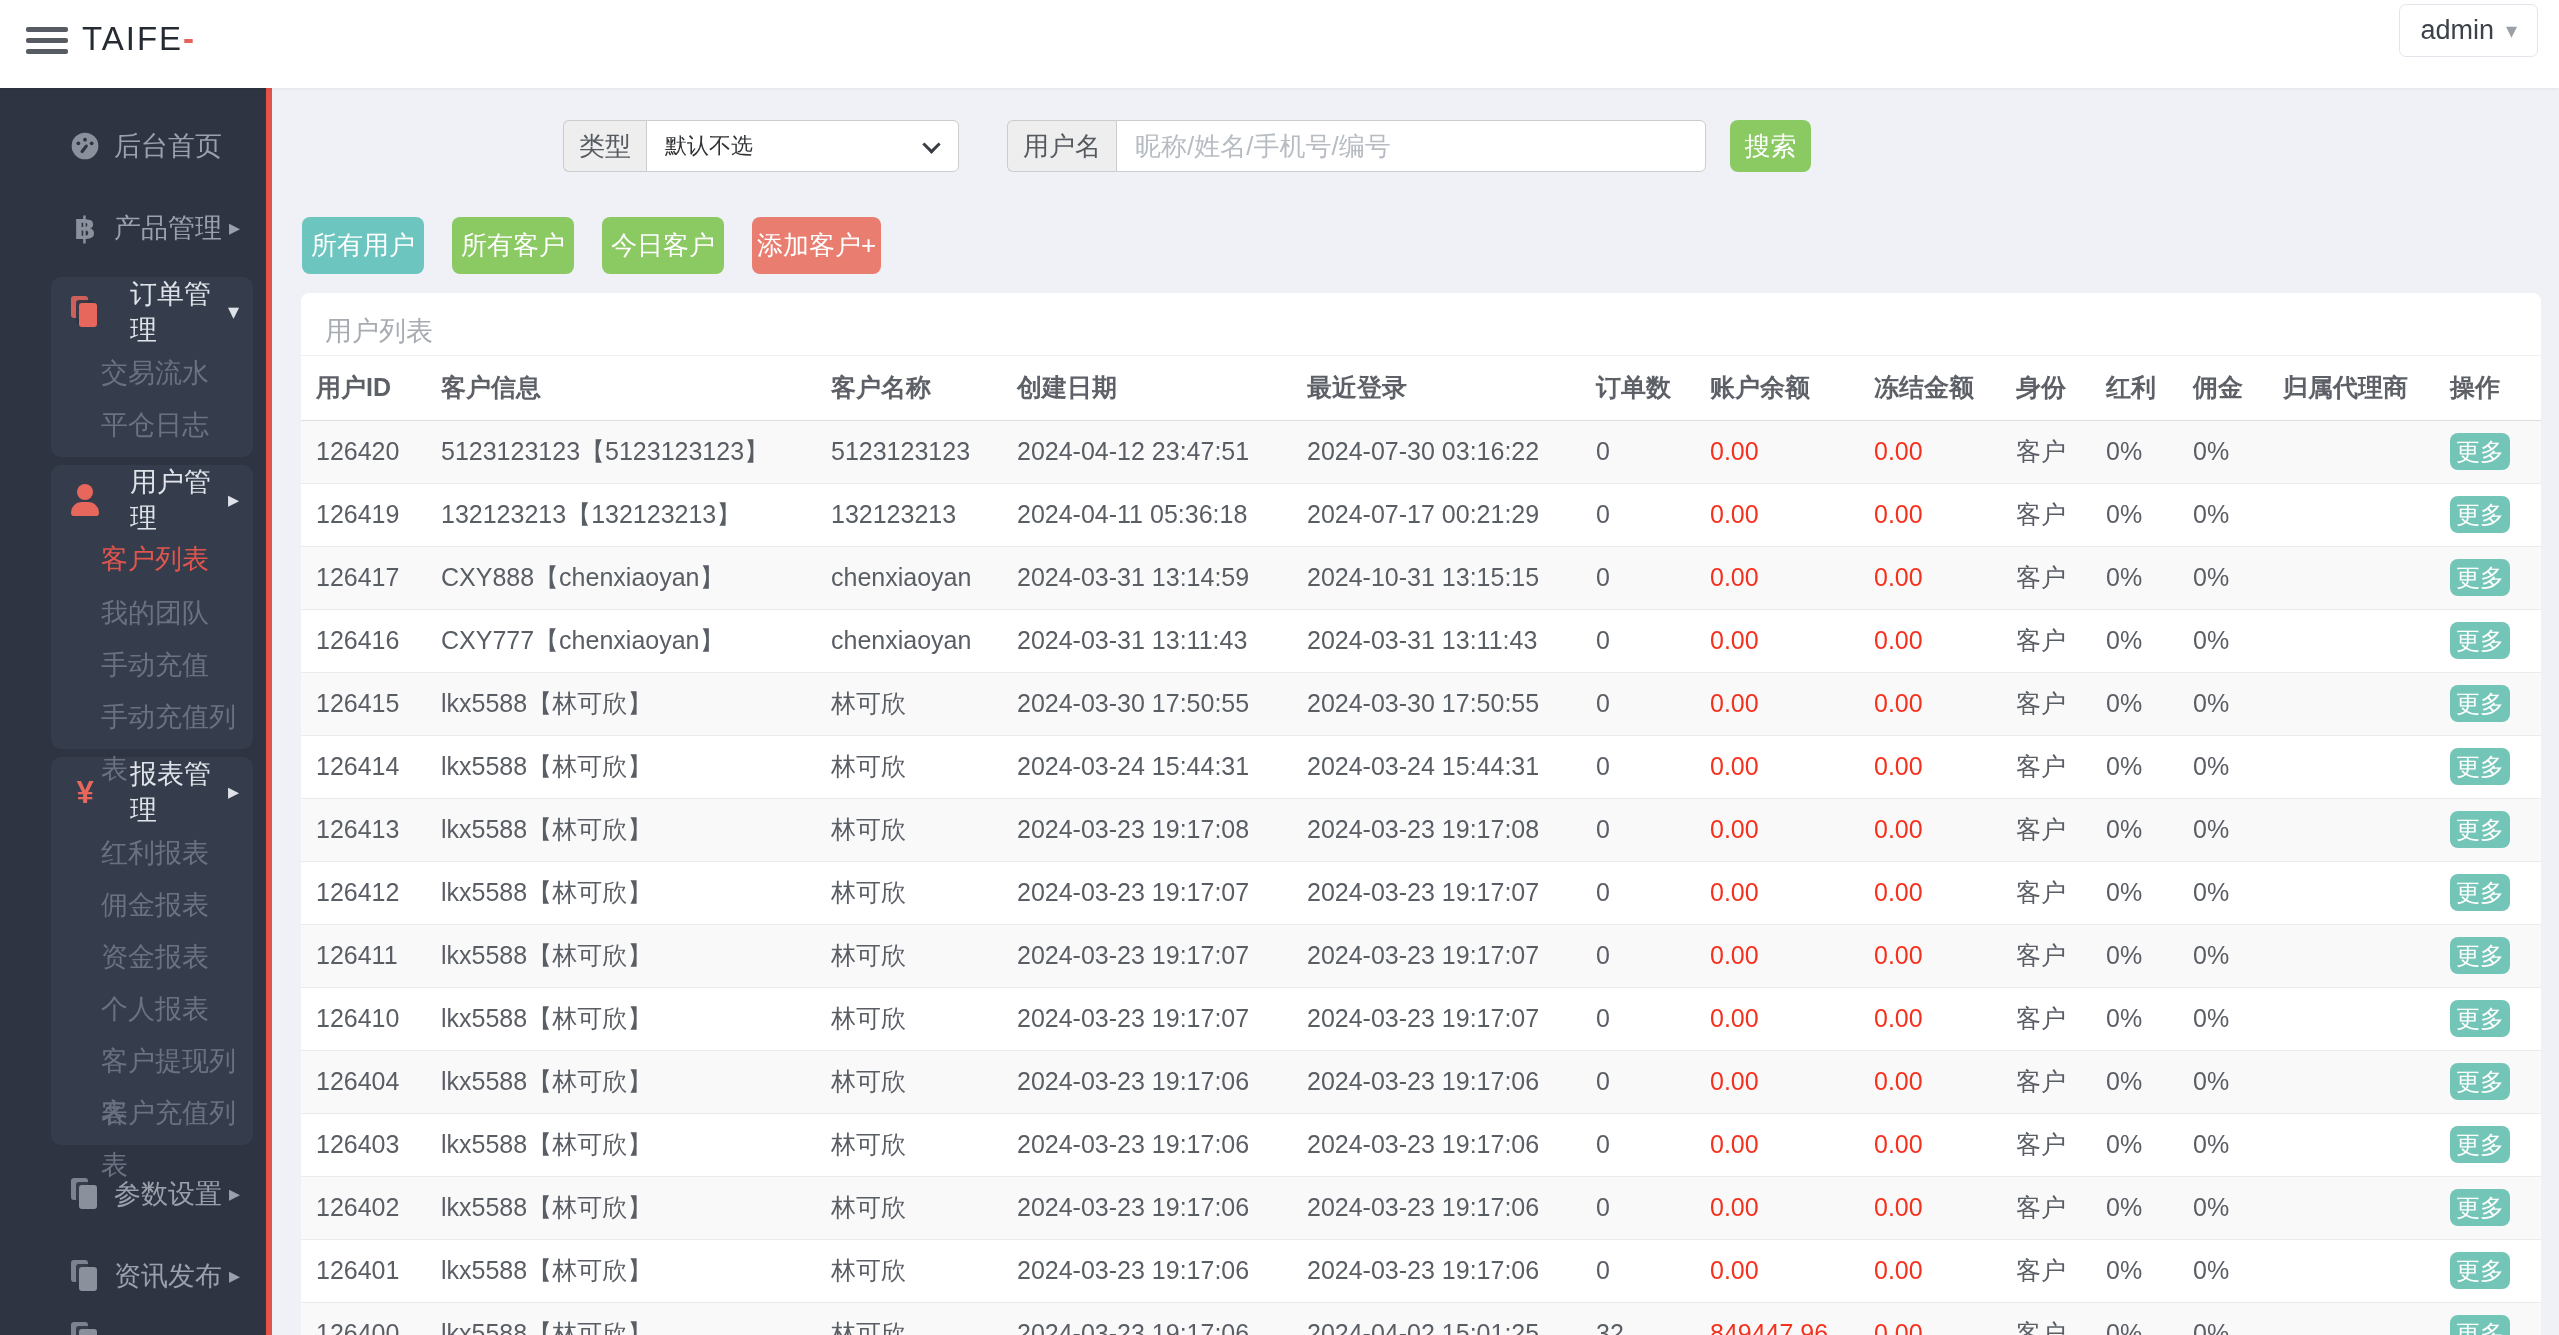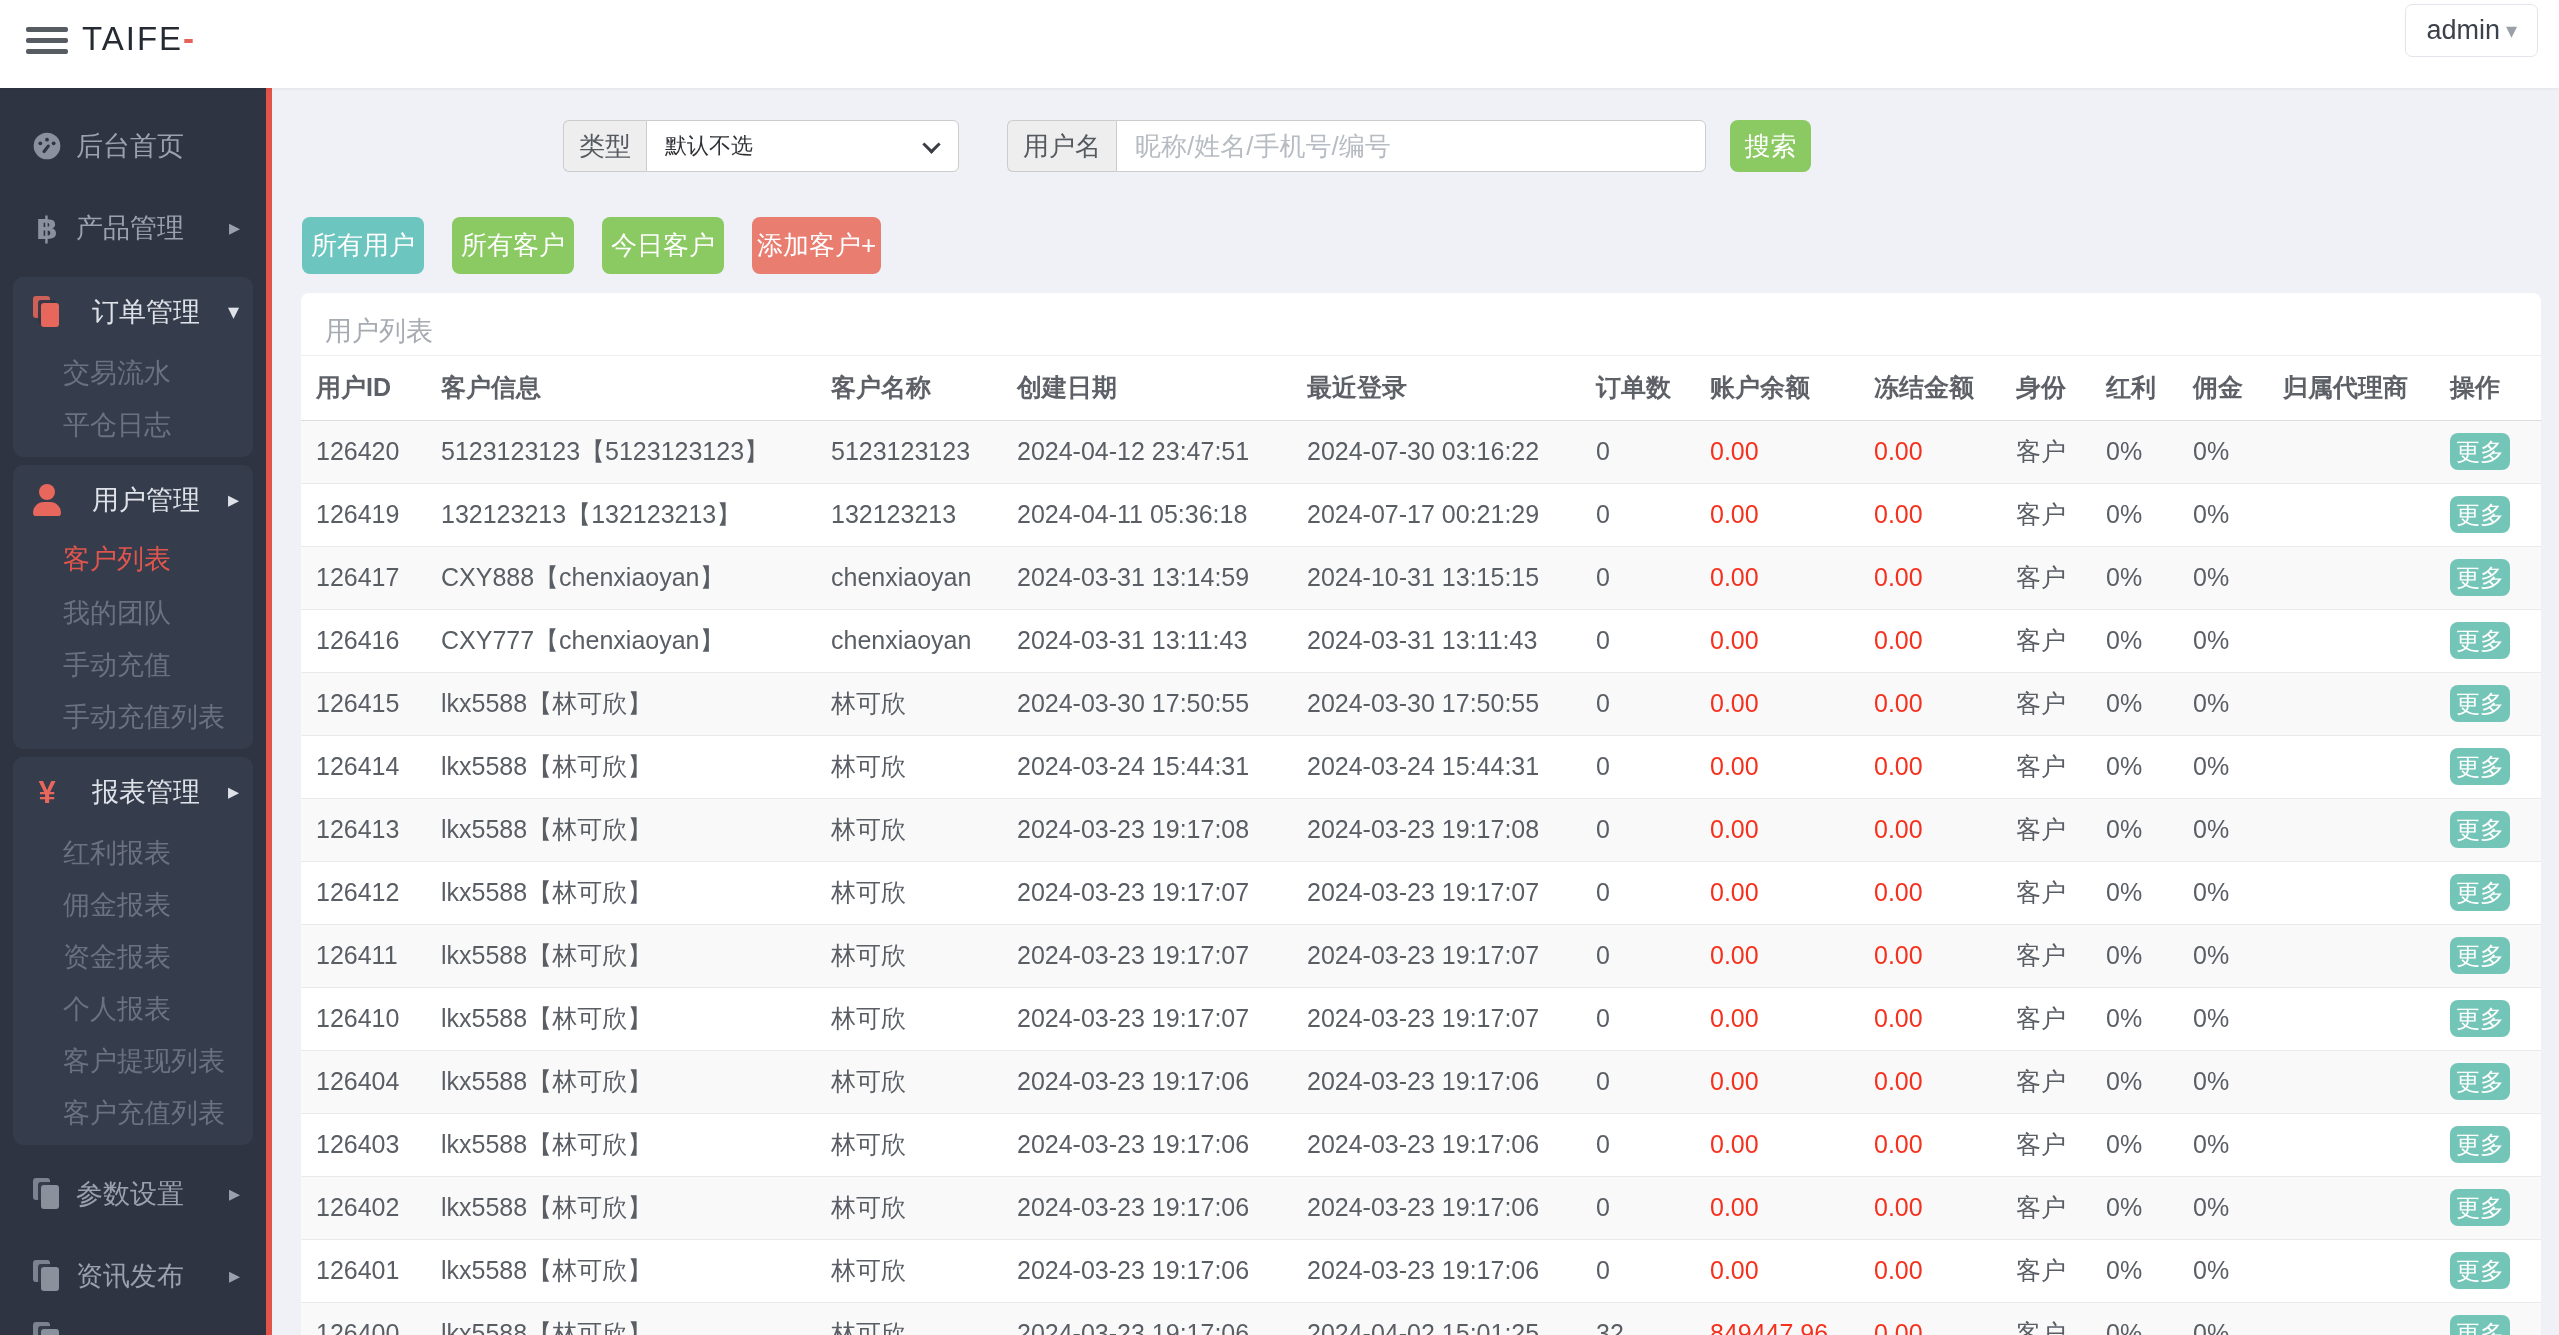--- a/index.html
+++ b/index.html
@@ -7,27 +7,27 @@
   *{box-sizing:border-box;}
 
   
   .topbar{position:absolute;top:0;left:0;width:2559px;height:88px;background:#ffffff;
     z-index:20;box-shadow:0 1px 3px rgba(0,0,0,.06);}
   .hamburger{position:absolute;left:26px;top:27px;width:42px;height:34px;cursor:pointer;}
   .hamburger i{display:block;height:5px;background:#575c63;border-radius:2px;margin-bottom:6px;}
   .logo{position:absolute;left:82px;top:20px;font-size:33px;letter-spacing:2px;color:#262b33;}
   .logo .accent{color:#e66158;font-weight:bold;}
   .user-box{position:absolute;right:21px;top:4px;height:53px;padding:0 20px;background:#fff;
-    border:1px solid #e2e6ec;border-radius:7px;display:flex;align-items:center;gap:6px;
+    border:1px solid #e2e6ec;border-radius:7px;display:flex;align-items:center;gap:12px;
     font-size:27px;color:#3c424b;cursor:pointer;}
   .user-box .caret{color:#9aa0a8;font-size:22px;}
 
   
   .sidebar{position:absolute;top:88px;left:0;width:272px;height:1247px;background:#2e3442;
-    border-right:6px solid #e25349;padding-top:17px;overflow:hidden;}
+    border-right:6px solid #e25349;padding-top:17px;overflow:hidden;padding-left:38px;}
   .side-item{height:82px;display:flex;align-items:center;padding-left:30px;cursor:pointer;
     color:#9aa1ac;font-size:27px;}
   .side-item .lbl{margin-left:12px;}
   .side-item .arrow{margin-left:auto;margin-right:26px;font-size:22px;color:#9aa1ac;}
   .group{margin:8px 13px;background:#353c4b;border-radius:10px;padding-bottom:6px;}
   .group .parent{height:70px;display:flex;align-items:center;padding-left:17px;cursor:pointer;
     color:#dfe3e9;font-size:27px;gap:16px;}
   .group .parent .lbl{margin-left:12px;}
   .group .parent .arrow{margin-left:auto;margin-right:14px;font-size:22px;color:#dfe3e9;}
   .sub-item{height:52px;line-height:52px;padding-left:50px;font-size:27px;color:#6a7180;cursor:pointer;}

